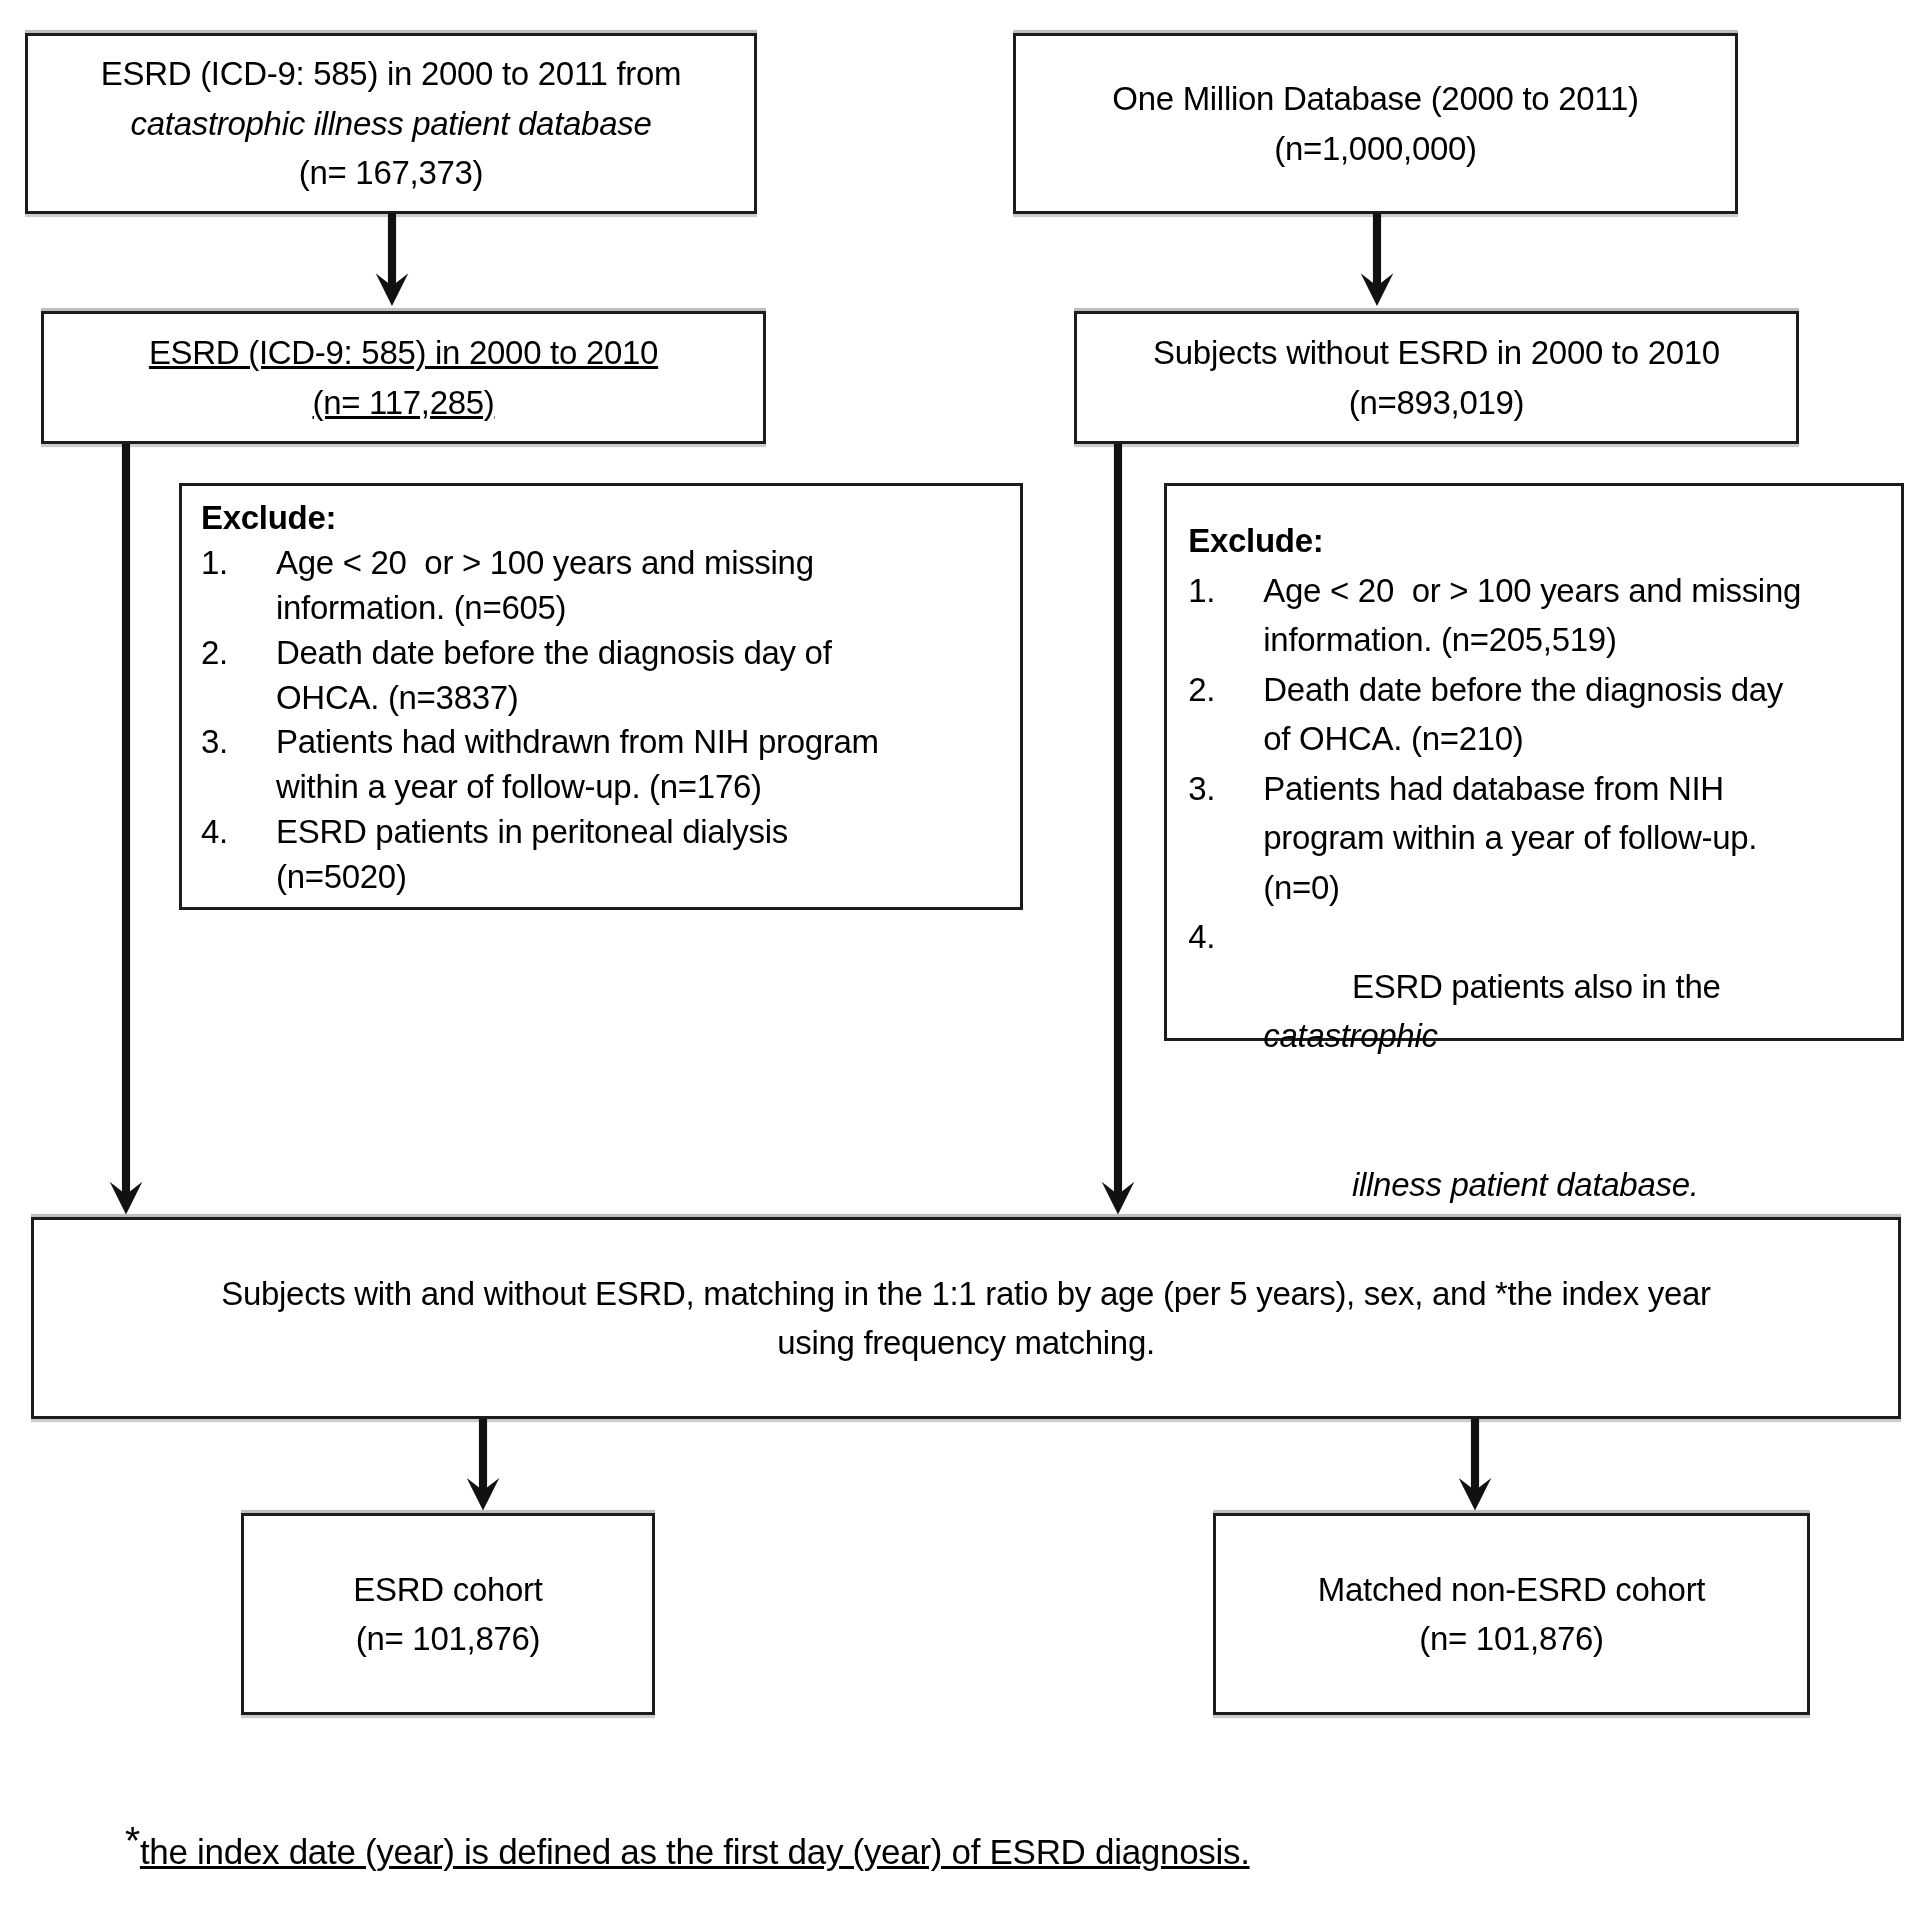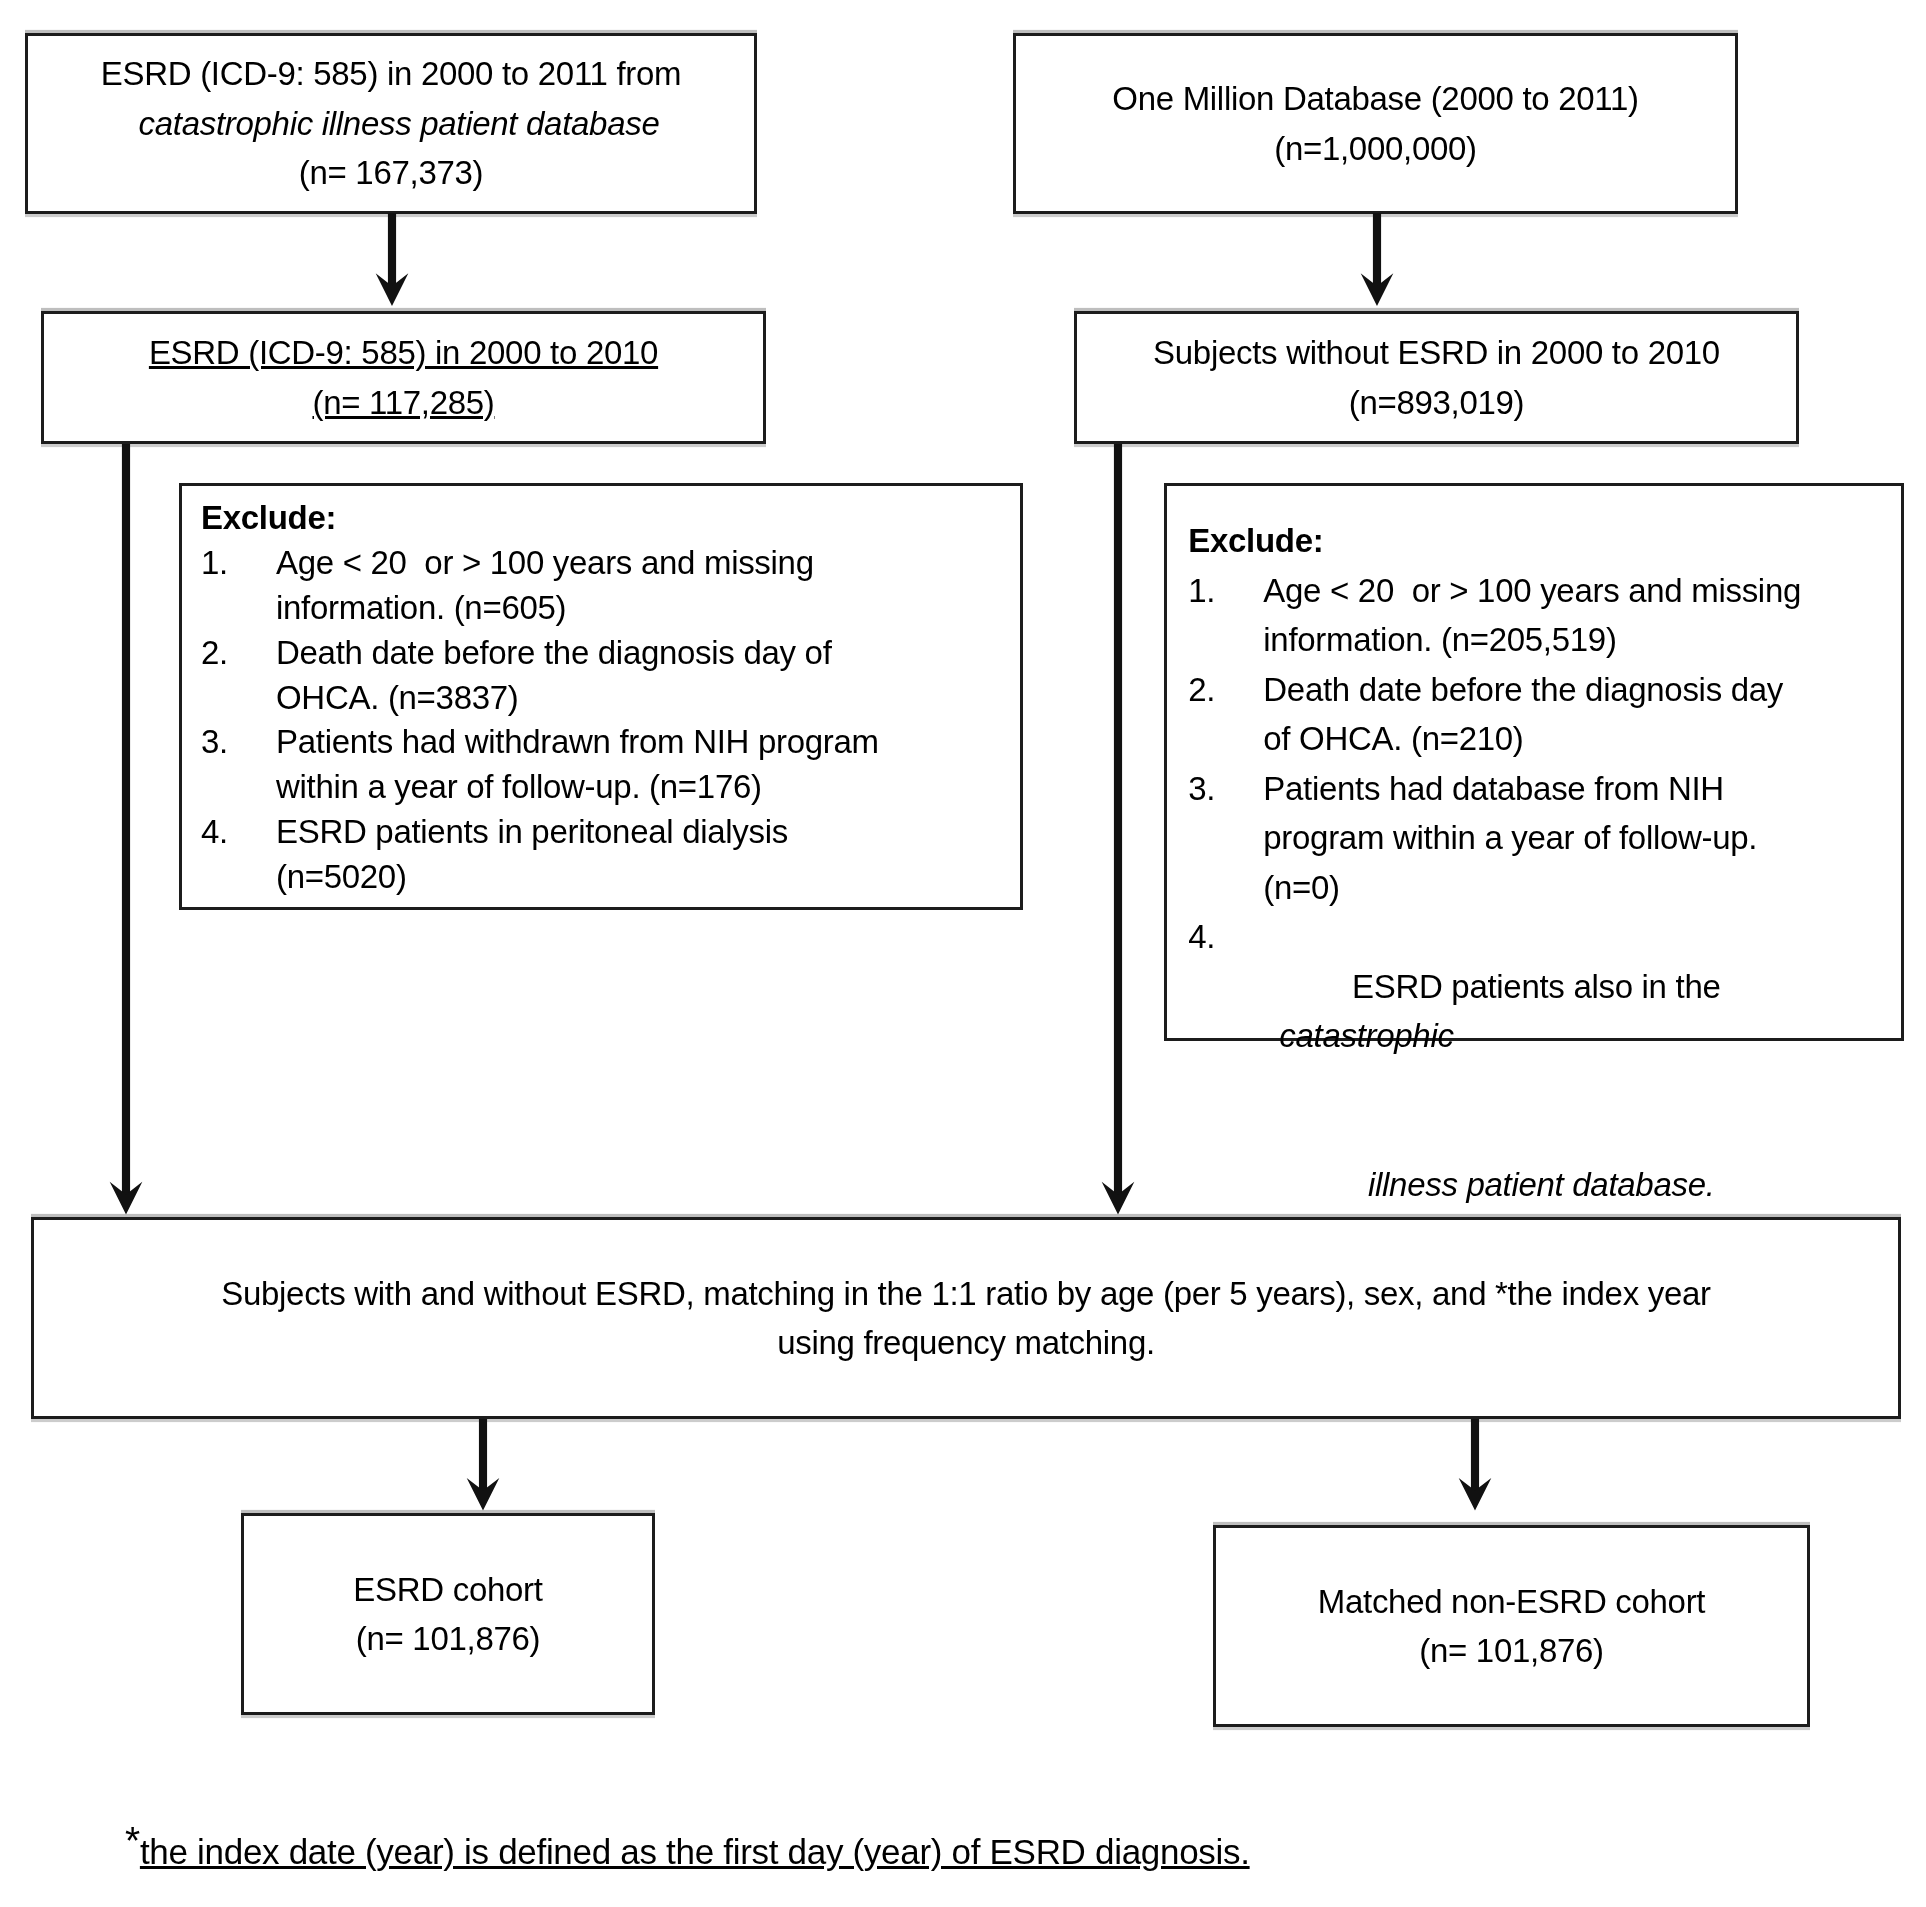--- a/index.html
+++ b/index.html
@@ -33,21 +33,21 @@
     align-items: center;
     text-align: center;
     font-size: 33px;
     line-height: 1.5;
     letter-spacing: -0.3px;
   }
   .box .ln {
     display: block;
     white-space: pre-wrap;
   }
-  .italic { font-style: italic; margin-left: 16px; }
+  .italic { font-style: italic; }
   .excl {
     position: absolute;
     box-sizing: border-box;
     border: 3.1px solid #1c1c1c;
     background: #ffffff;
     font-size: 33px;
     letter-spacing: -0.3px;
     text-align: left;
   }
   .excl-left  { padding: 10px 19px; line-height: 1.36; }
@@ -222,21 +222,21 @@
   <svg class="arrow" style="left:1456px; top:1419px;" width="38" height="94" viewBox="0 0 60 150">
     <line x1="30" y1="0" x2="30" y2="116"></line>
     <polygon points="4,94 30,146 56,94 30,114"></polygon>
   </svg>
 
   <div class="box" style="left:241px; top:1513px; width:414px; height:202px;text-align:center;">
     <span class="ln">ESRD cohort</span>
     <span class="ln">(n= 101,876)</span>
   </div>
 
-  <div class="box" style="left:1213px; top:1513px; width:597px; height:202px;margin-top:12px;">
+  <div class="box" style="left:1213px; top:1513px; width:597px; height:202px;">
     <span class="ln">Matched non-ESRD cohort</span>
     <span class="ln">(n= 101,876)</span>
   </div>
 
   <div class="footnote">
     <span class="fn-ast">*</span><span>the index date (year) is defined as the first day (year) of ESRD diagnosis.</span>
   </div>
 
 </div>
 

